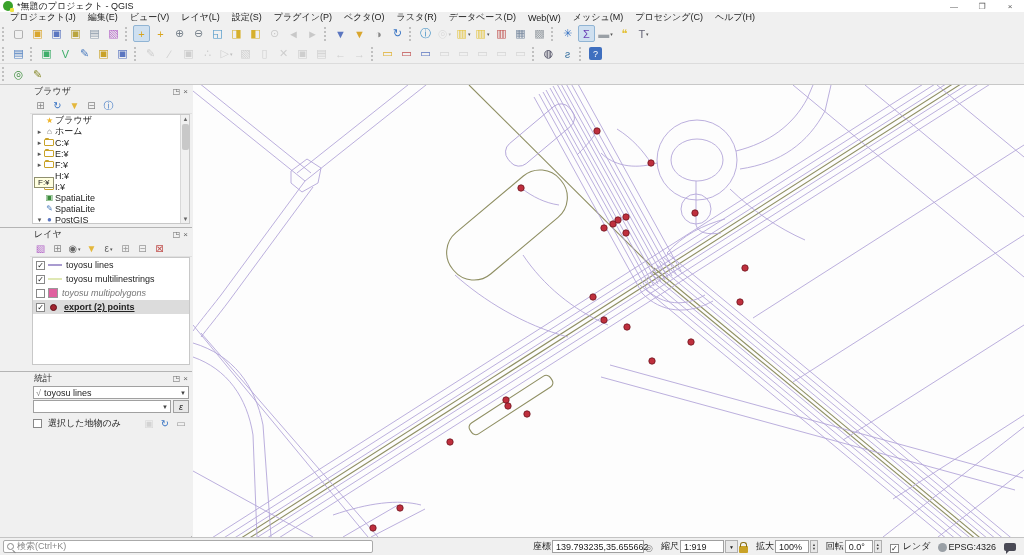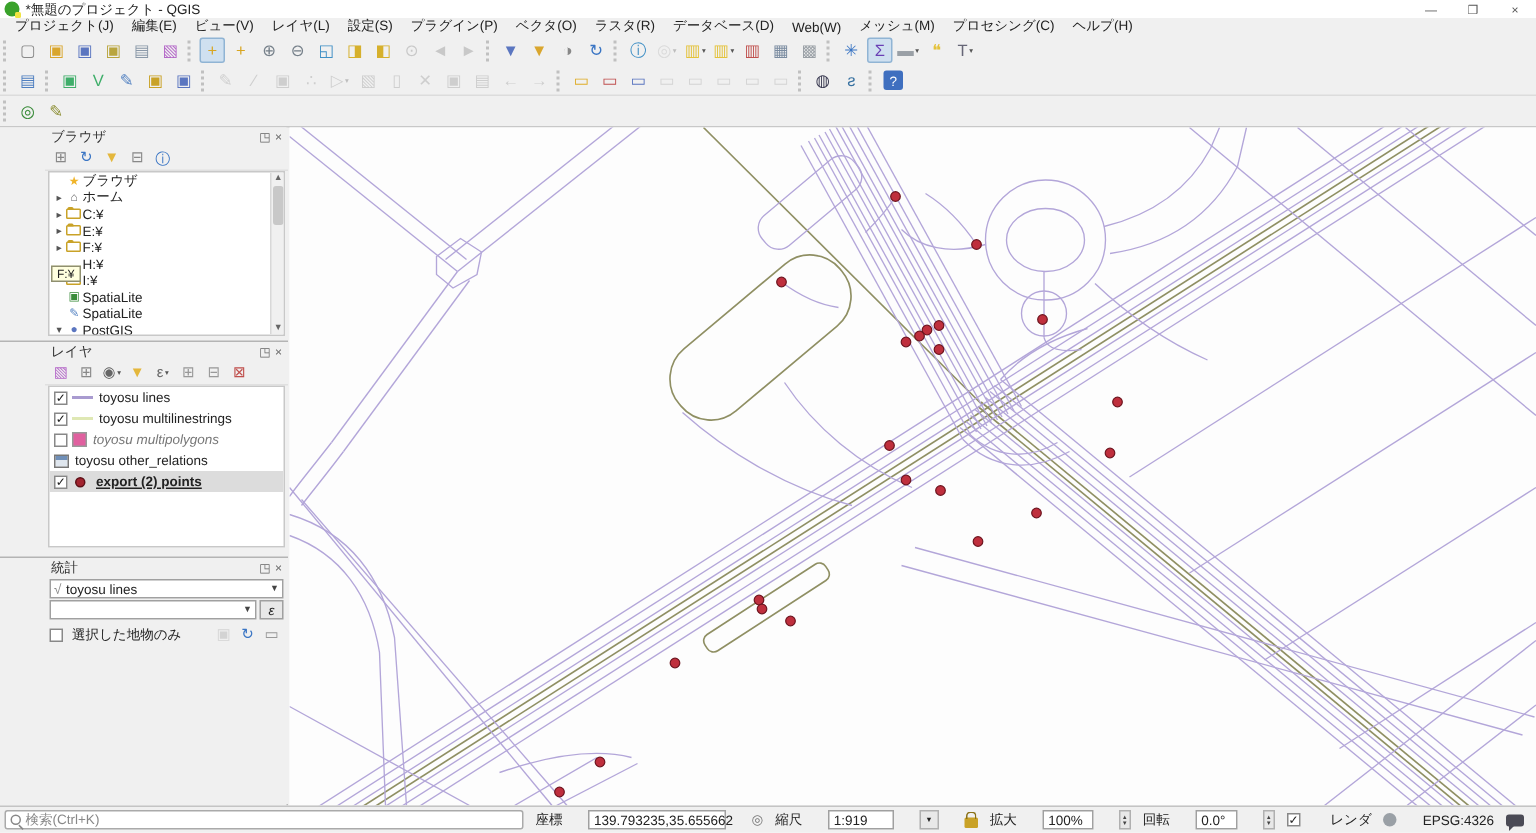--- a/index.html
+++ b/index.html
@@ -78,21 +78,21 @@
 
   
   .map { position:absolute; left:193px; top:85px; width:831px; height:452px; background:#fdfdfd; }
   .map svg { display:block; width:831px; height:452px; }
 
   
   .statusbar { position:absolute; left:0; top:537px; width:1024px; height:18px; background:#f0f0f0; border-top:1px solid #c4c4c4; display:flex; align-items:center; font-size:9px; }
   .searchbox { display:flex; align-items:center; width:370px; height:13px; margin-left:3px; background:#fff; border:1px solid #aaa; border-radius:2px; color:#888; padding-left:3px; gap:3px; }
   .mag { width:7px; height:7px; border:1px solid #888; border-radius:50%; position:relative; flex:none; }
   .mag::after { content:""; position:absolute; right:-3px; bottom:-3px; width:4px; height:1px; background:#888; transform:rotate(45deg); }
-  .sseg { display:flex; align-items:center; gap:17px; margin-left:8px; white-space:nowrap; }
+  .sseg { display:flex; align-items:flex-end; gap:1px; margin-left:8px; white-space:nowrap; }
   .sval { background:#fff; border:1px solid #a0a0a0; height:13px; display:flex; align-items:center; padding:0 3px; }
   .spin { display:flex; flex-direction:column; font-size:4px; line-height:4px; color:#444; border:1px solid #b0b0b0; background:#e8e8e8; padding:0 1px; height:13px; justify-content:center; }
   .carr2 { border:1px solid #b0b0b0; background:#e8e8e8; height:13px; width:13px; display:flex; align-items:center; justify-content:center; font-size:5px; }
   .lock { width:9px; height:7px; background:#c9a227; border-radius:1px; position:relative; margin-top:3px; }
   .lock::before { content:""; position:absolute; left:1px; top:-4px; width:5px; height:4px; border:1.5px solid #8a7118; border-bottom:none; border-radius:3px 3px 0 0; }
   .bubble { width:12px; height:8px; background:#4a4a55; border-radius:2px; position:relative; margin-right:4px; }
   .bubble::after { content:""; position:absolute; left:2px; bottom:-3px; border:2px solid transparent; border-top-color:#4a4a55; border-left-color:#4a4a55; }
   .globe { width:9px; height:9px; border-radius:50%; background:#9aa0a6; position:relative; }
   .statusbar .right { margin-left:auto; display:flex; align-items:center; }
 </style>
@@ -472,24 +472,20 @@
           </div>
           <div class="lrow">
             <span class="cb">✓</span>
             <span class="sym-line" style="background: rgb(223, 232, 180);"></span>
             <span class="lbl">toyosu multilinestrings</span>
           </div>
           <div class="lrow">
             <span class="cb"></span>
             <span class="sym-rect" style="background: rgb(224, 96, 159);"></span>
             <span class="lbl italic">toyosu multipolygons</span>
-          </div>
-          <div class="lrow">
-            <span class="sym-table"></span>
-            <span class="lbl">toyosu other_relations</span>
           </div>
           <div class="lrow selected">
             <span class="cb">✓</span>
             <span class="sym-dot" style="background: rgb(162, 36, 47);"></span>
             <span class="lbl">export (2) points</span>
           </div>
         </div>
     </div>
 
     <div class="panel p-stats">

